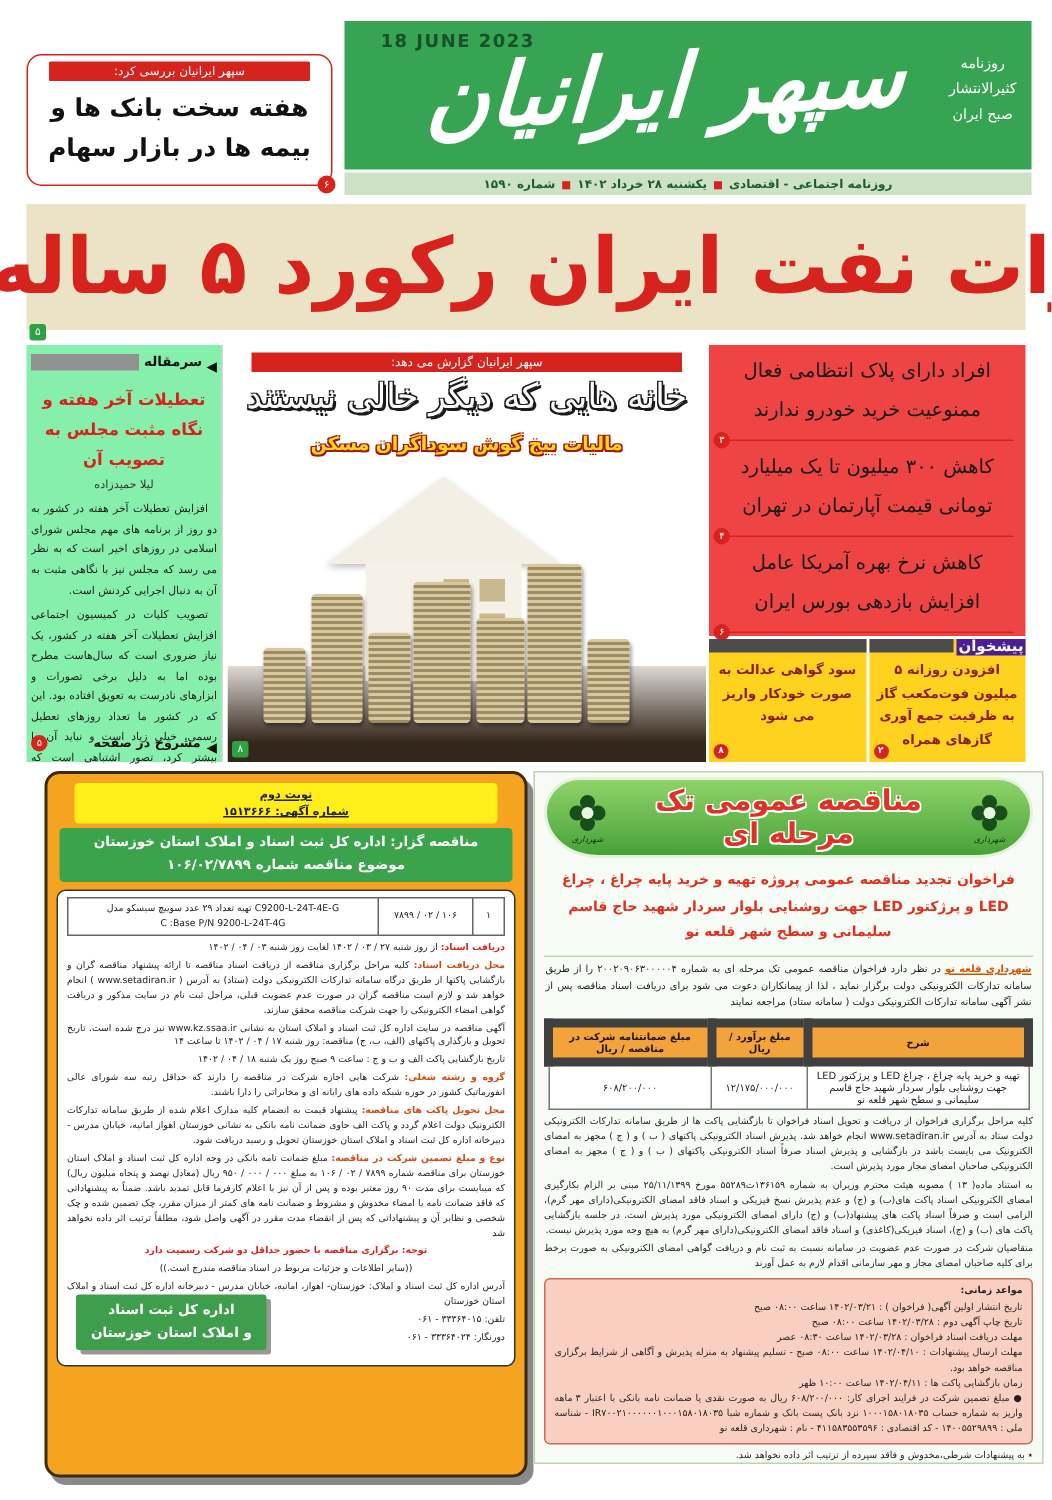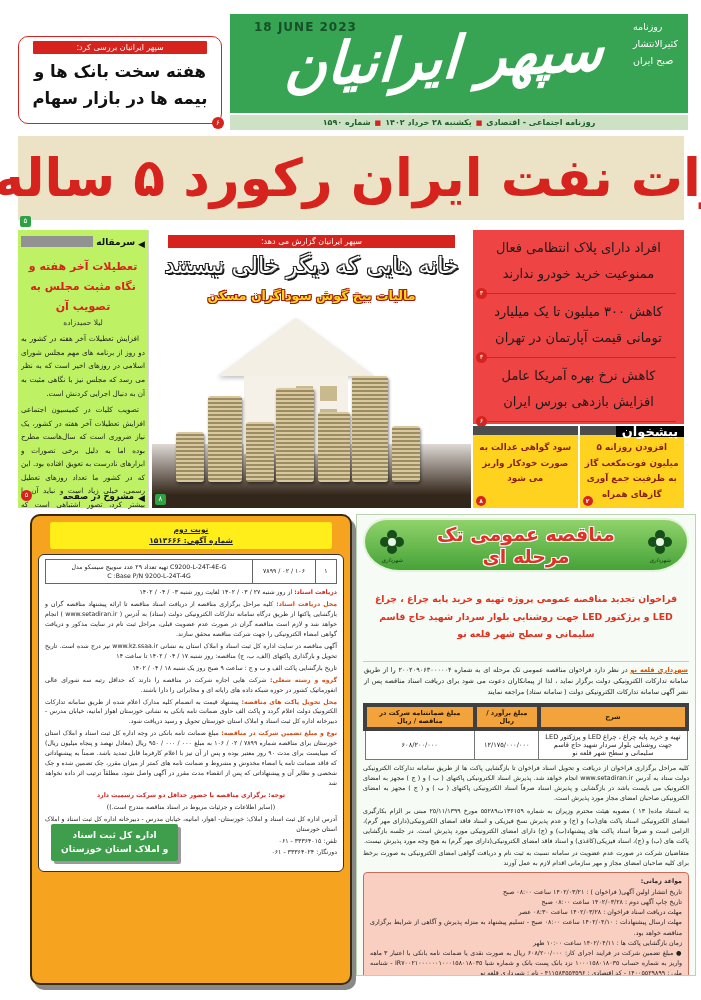--- a/index.html
+++ b/index.html
@@ -2,21 +2,21 @@
 <html lang="fa"><head>
 <meta charset="utf-8">
 <style>
   html,body{margin:0;padding:0;background:#fff;}
   .page{position:relative;width:701px;height:1000px;background:#ffffff;
         font-family:"DejaVu Sans",sans-serif;overflow:hidden;margin:0 auto;direction:rtl;}
 
   
   .masthead{position:absolute;left:230px;top:14px;width:458px;height:99px;background:#36a452;}
   .m-date{position:absolute;left:12px;top:6px;color:#17502a;font-weight:bold;font-size:12px;letter-spacing:1px;direction:ltr;margin-left:12px;}
-  .m-tag{position:absolute;right:10px;top:4px;color:#fff;font-size:9.5px;line-height:1.8;text-align:left;}
+  .m-tag{position:absolute;right:10px;top:20px;color:#fff;font-size:9.5px;line-height:1.8;text-align:center;}
   .m-title{position:absolute;left:0;right:30px;top:10px;text-align:center;color:#fff;
            font-size:58px;font-weight:800;font-style:italic;transform:rotate(-3deg) skewX(-6deg);}
   .info-strip{position:absolute;left:230px;top:115px;width:458px;height:15px;background:#cde2c4;
               color:#1c5e28;font-size:8px;font-weight:bold;line-height:15px;text-align:center;}
   .sq{margin:0 4px;}
   .sq::before{content:"■";color:#d7231d;font-size:7px;}
   .price{position:absolute;left:140px;top:114px;width:90px;font-size:7.5px;color:#222;text-align:center;}
 
   
   .promo{position:absolute;left:18px;top:36px;width:202px;height:86px;background:#fff;
@@ -41,22 +41,22 @@
   .headlines{position:absolute;top:0;left:0;right:0;height:194px;background:#ef4444;}
   .hl{position:relative;height:64px;padding:5px 8px 0;box-sizing:border-box;text-align:center;
       font-size:13px;line-height:2.0;color:#1b1b1b;font-weight:500;}
   .hl .sep{position:absolute;bottom:0;left:8px;right:8px;border-top:1.5px solid #d7231d;}
   .hl .sep-badge{position:absolute;bottom:-5px;left:3px;width:11px;height:11px;border-radius:50%;
                  background:#d7231d;color:#fff;font-size:6.5px;line-height:11px;text-align:center;}
   .ybar{position:absolute;bottom:0;left:0;right:0;height:82px;display:flex;gap:2px;direction:rtl;}
   .ybox{position:relative;flex:1;background:#ffd21f;text-align:center;font-size:8.8px;font-weight:800;
         color:#8a1d12;line-height:1.78;padding:14px 3px 3px;box-sizing:border-box;}
   .ybox .topbar{position:absolute;top:0;left:0;right:0;height:9px;background:#4c4c4c;}
-  .ybox .pish{position:absolute;top:0;right:0;width:68px;height:11px;background:#000000;color:#fff;
-              font-size:13px;line-height:11px;text-align:center;font-weight:bold;}
+  .ybox .pish{position:absolute;top:0;right:0;width:46px;height:11px;background:#4c1d95;color:#fff;
+              font-size:10px;line-height:11px;text-align:center;font-weight:bold;}
   .ybox .rbadge{position:absolute;left:3px;bottom:2px;width:10px;height:10px;border-radius:50%;
                 background:#d7231d;color:#fff;font-size:6px;line-height:10px;text-align:center;}
 
   
   .photo{position:absolute;left:134px;width:319px;top:0;height:278px;overflow:hidden;
          background:
            radial-gradient(90px 60px at 15% 30%, rgba(170,200,170,.5), transparent 70%),
            radial-gradient(120px 80px at 85% 25%, rgba(60,90,55,.6), transparent 70%),
            linear-gradient(165deg,#8fae9a 0%,#5d8263 30%,#49654a 52%,#6e5a41 72%,#40migrate 0),
            linear-gradient(180deg,#71937e 0%,#55795b 40%,#5d6b4c 58%,#6b5740 72%,#352a1f 100%);}
@@ -77,21 +77,21 @@
   .coin{position:absolute;bottom:26px;border-radius:3px;
         background:repeating-linear-gradient(180deg,#d8c89e 0 2px,#9c8b63 2px 4px);
         box-shadow:1px 2px 3px rgba(0,0,0,.45);}
   .c1{left:24px;width:28px;height:50px;} .c2{left:56px;width:34px;height:86px;}
   .c3{left:94px;width:28px;height:60px;} .c4{left:124px;width:38px;height:94px;}
   .c5{left:166px;width:32px;height:70px;} .c6{left:200px;width:36px;height:106px;}
   .c7{left:240px;width:28px;height:56px;}
   .photo .gbadge{left:3px;bottom:3px;}
 
   
-  .edit{position:absolute;left:0;width:131px;top:0;height:278px;background:#bef264;border-right:1px solid #d8d8d8;
+  .edit{position:absolute;left:0;width:131px;top:0;height:278px;background:#86efac;border-right:1px solid #d8d8d8;
         box-sizing:border-box;padding:0 3px;}
   .ed-head{display:flex;direction:rtl;align-items:center;gap:3px;padding-top:2px;}
   .flag-icon::before{content:"◀";font-size:9px;color:#111;}
   .ed-label{font-size:9px;font-weight:800;color:#111;}
   .ed-bar{flex:1;height:11px;background:#929292;}
   .ed-title{margin-top:6px;text-align:center;color:#d7231d;font-weight:800;font-size:11px;line-height:1.8;}
   .ed-author{text-align:center;font-size:7.5px;color:#333;margin-top:2px;}
   .ed-body{margin-top:5px;font-size:7.2px;line-height:1.88;text-align:justify;color:#1c1c1c;height:178px;overflow:hidden;}
   .ed-body p{margin:0 0 3px;text-indent:6px;}
   .ed-foot{position:absolute;bottom:3px;left:3px;right:3px;display:flex;direction:rtl;align-items:center;gap:4px;}
@@ -133,25 +133,25 @@
   .tr-box{position:absolute;left:356px;top:514px;width:340px;height:462px;box-sizing:border-box;
           background:#f7fbf5;border:1px solid #b9d4ae;padding:3px 6px;overflow:hidden;}
   .tr-head{height:50px;border-radius:26px 26px 40px 40px/26px 26px 34px 34px;
            background:linear-gradient(180deg,#8fd36a,#46a238);border:2px solid #e4f2dc;
            display:flex;direction:rtl;align-items:center;justify-content:space-between;padding:0 8px;gap:20px;}
   .tr-head-title{flex:1;text-align:center;color:#e03126;font-size:19px;font-weight:800;
                  text-shadow:1px 1px 0 #fff,-1px -1px 0 #fff,1px -1px 0 #fff,-1px 1px 0 #fff;}
   .tr-emblem{display:flex;flex-direction:column;align-items:center;width:38px;}
   .tr-emblem-cap{font-size:5.5px;color:#12380f;font-style:italic;}
   .tr-intro{color:#e0311f;font-weight:bold;font-size:9.3px;line-height:1.9;text-align:center;
-            padding:18px 2px;border-bottom:1px solid #c2d4b6;}
+            padding:6px 2px;border-bottom:1px solid #c2d4b6;}
   .tr-opener{font-size:6.6px;line-height:1.66;text-align:justify;padding:3px 1px;color:#222;}
   .lead-orange{color:#d35400;font-weight:bold;text-decoration:underline;}
   .tr-table{width:100%;border-collapse:collapse;margin:2px 0 3px;}
-  .tr-table th{background:#f2a33c;border:4px solid #404040;font-size:6.6px;padding:2px;color:#201500;}
+  .tr-table th{background:#f2a33c;border:6px solid #404040;font-size:6.6px;padding:2px;color:#201500;}
   .tr-table td{border:1px solid #777;font-size:6.6px;padding:2px;text-align:center;color:#222;background:#fff;}
   .tr-para{font-size:6.3px;line-height:1.62;text-align:justify;color:#222;margin:0 0 2px;}
   .tr-pink{background:#f9cfc2;border:1px solid #cc6b5a;border-radius:4px;padding:3px 6px;margin:3px 0;}
   .tr-pink-title{text-align:center;color:#d7231d;font-weight:800;font-size:8px;margin-bottom:1px;}
   .tr-pink div{font-size:6.3px;line-height:1.62;color:#222;text-align:justify;}
   .tr-bullets div{font-size:6.3px;line-height:1.66;color:#222;text-align:justify;}
 </style>
 </head>
 <body>
 
@@ -257,20 +257,24 @@
         <span class="spacer"></span>
         <span class="rbadge-circle">۵</span>
       </div>
     </div>
   </div>
 
   <div class="tl">
     <div class="tl-note">
       <div>نوبت دوم</div>
       <div>شماره آگهی: ۱۵۱۳۶۶۶</div>
+    </div>
+    <div class="tl-green">
+      <div>مناقصه گزار: اداره کل ثبت اسناد و املاک استان خوزستان</div>
+      <div>موضوع مناقصه شماره ۱۰۶/۰۲/۷۸۹۹</div>
     </div>
     <div class="tl-body">
       <table class="tl-table">
         <tbody>
             <tr>
           <td style="width:16px;">۱</td>
           <td style="width:58px;">۱۰۶ / ۰۲ / ۷۸۹۹</td>
           <td>
             <div class="td-desc">تهیه تعداد ۲۹ عدد سوییچ سیسکو مدل C9200-L-24T-4E-G</div>
             <div class="td-desc">C :Base P/N 9200-L-24T-4G</div>

